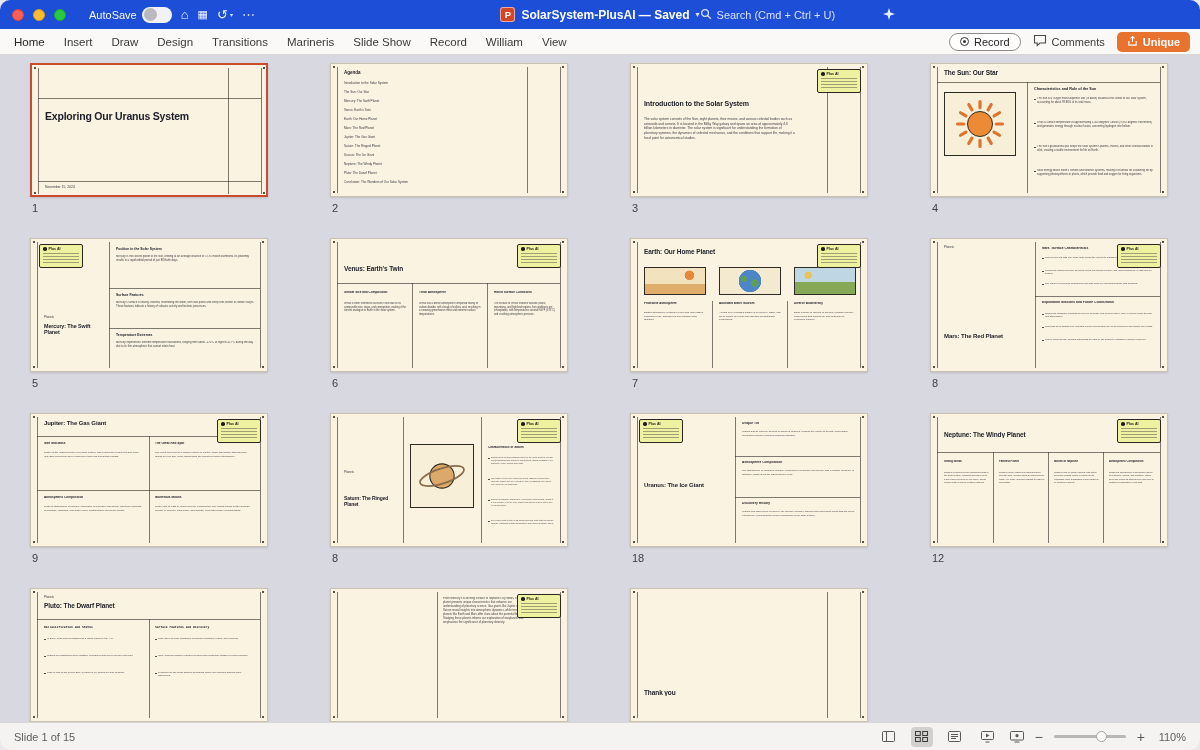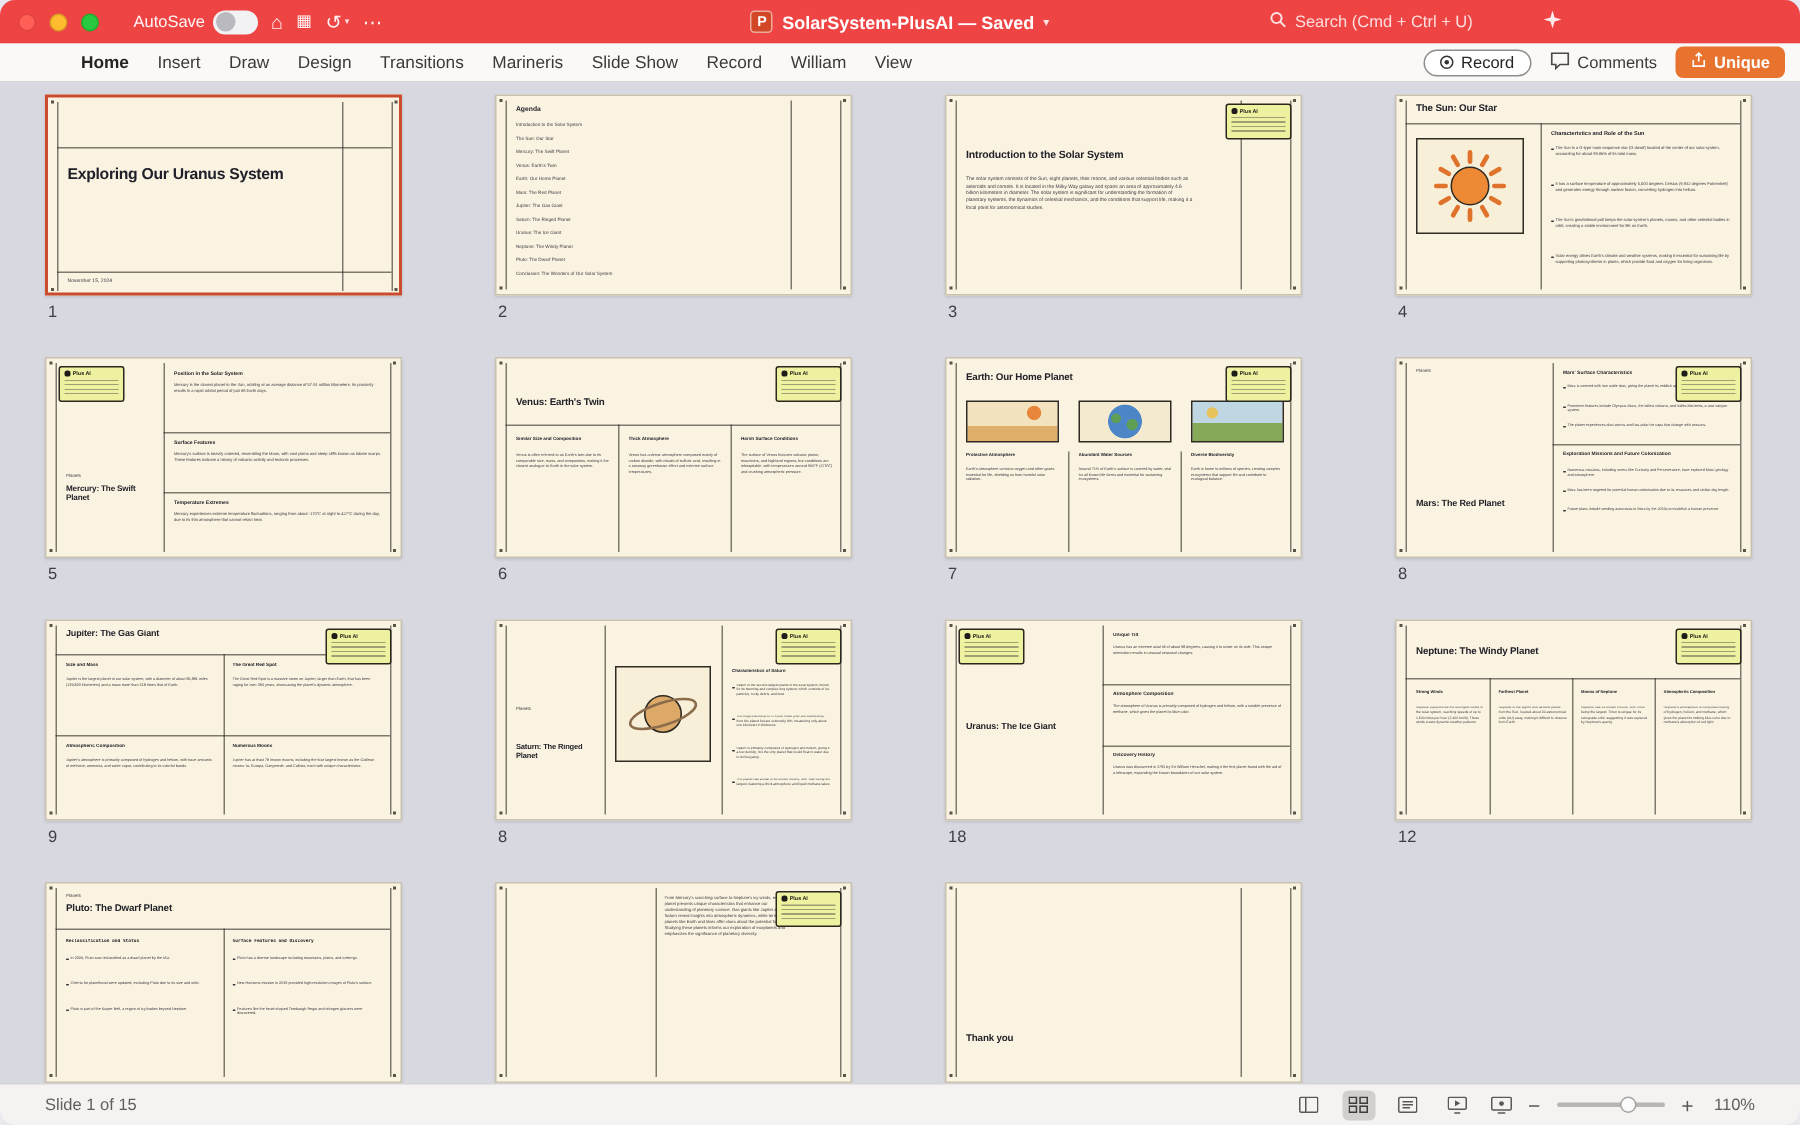--- a/index.html
+++ b/index.html
@@ -1,24 +1,24 @@
 <!DOCTYPE html>
 <html><head>
 <meta charset="utf-8">
 <style>
   * { margin:0; padding:0; box-sizing:border-box; }
   html,body { width:1200px; height:750px; background:#e8e8ee; }
   body { font-family:"Liberation Sans", sans-serif; }
   .window { width:1200px; height:750px; display:flex; flex-direction:column; border-radius:10px; overflow:hidden; background:#D8D8E1; }
 
   
-  .titlebar { height:29px; background:#ef4444; display:flex; align-items:center; padding:0 12px; flex:none; }
+  .titlebar { height:29px; background:#1d4ed8; display:flex; align-items:center; padding:0 12px; flex:none; }
   .tb-left { display:flex; align-items:center; gap:9px; flex:1; }
   .tb-center { display:flex; align-items:center; gap:6px; flex:none; }
-  .tb-right { display:flex; align-items:center; gap:16px; flex:1; justify-content:center; }
+  .tb-right { display:flex; align-items:center; gap:16px; flex:1; justify-content:flex-start; }
   .light { width:12px; height:12px; border-radius:50%; display:inline-block; }
   .light.red { background:#FF5F57; border:0.5px solid #E0443E; }
   .light.yellow { background:#FEBC2E; border:0.5px solid #D89E24; }
   .light.green { background:#28C840; border:0.5px solid #1DAD2B; }
   .autosave { display:flex; align-items:center; gap:5px; margin-left:14px; }
   .as-label { color:rgba(255,255,255,.95); font-size:11px; }
   .toggle { width:30px; height:16px; border-radius:8px; background:#f2f2f4; position:relative; display:inline-block; }
   .knob { width:13px; height:13px; border-radius:50%; background:#b9b9bf; position:absolute; left:2px; top:1.5px; }
   .tb-icon { color:rgba(255,255,255,.92); font-size:13px; line-height:1; cursor:default; display:inline-flex; align-items:center; }
   .mini-chevron { font-size:6px; margin-left:2px; color:rgba(255,255,255,.85); }
@@ -26,21 +26,21 @@
   .tb-title { color:#fff; font-size:12px; font-weight:600; }
   .tb-chevron { color:rgba(255,255,255,.85); font-size:8px; }
   .search { display:flex; align-items:center; gap:5px; }
   .search input { background:transparent; border:none; outline:none; color:rgba(255,255,255,.95); font-size:11px; width:150px; font-family:"Liberation Sans",sans-serif; }
   .search input::placeholder { color:rgba(255,255,255,.82); }
 
   
   .ribbon { height:26px; background:#FAF9F7; border-bottom:1px solid #D8D6D3; display:flex; align-items:center; padding:0 10px 0 14px; flex:none; }
   .rtabs { display:flex; gap:19px; flex:1; }
   .rtab { font-size:11.5px; color:#3b3a39; cursor:default; white-space:nowrap; }
-  .rtab.active { font-weight:700; color:#252423;margin-left:40px; }
+  .rtab.active { font-weight:400; color:#252423; }
   .ribbon-right { display:flex; align-items:center; gap:12px; }
   .record-pill { display:flex; align-items:center; gap:5px; border:1px solid #8f8d8b; border-radius:11px; background:#fff; padding:2px 10px; font-size:11px; color:#252423; }
   .recdot { width:9px; height:9px; border:1.3px solid #343433; border-radius:50%; display:flex; align-items:center; justify-content:center; }
   .recdot-in { width:3.5px; height:3.5px; background:#343433; border-radius:50%; }
   .comments { display:flex; align-items:center; gap:5px; font-size:11px; color:#3b3a39; }
   .share-btn { display:flex; align-items:center; gap:5px; background:#E8732E; border-radius:5px; padding:3px 10px; font-size:11px; font-weight:600; color:#fff; }
 
   
   .canvas { flex:1; background:#D8D8E1; overflow:hidden; padding:8px 0 0 30px; }
   .grid { display:grid; grid-template-columns:repeat(4, 238px); column-gap:62px; }
@@ -68,21 +68,21 @@
   .h.mono { font-family:"DejaVu Sans Mono", monospace; }
   .p { position:absolute; color:#3c3b43; line-height:1.42; overflow:hidden; }
   .bi { position:absolute; display:flex; gap:1.5px; overflow:hidden; color:#3c3b43; line-height:1.35; }
   .bm { width:1.5px; height:1.5px; border-radius:50%; background:#33333b; margin-top:1.5px; flex:none; }
   .frame { position:absolute; border:1px solid #2e2b24; background:#F8EFD8; display:flex; align-items:center; justify-content:center; overflow:hidden; }
   .img1 { background: radial-gradient(circle at 74% 28%, #E8873B 0 4.5px, transparent 5px), linear-gradient(to bottom, #F2E2BD 0 62%, #DFAE6B 62% 100%); }
   .img2 { background: radial-gradient(circle at 40% 42%, #5E9E55 0 3px, transparent 3.5px), radial-gradient(circle at 58% 58%, #5E9E55 0 3.5px, transparent 4px), radial-gradient(circle at 50% 50%, #4D86C6 0 11px, transparent 11.5px), #F4EAD0; }
   .img3 { background: radial-gradient(circle at 22% 28%, #E8C35B 0 3.5px, transparent 4px), linear-gradient(to bottom, #BFD7E3 0 55%, #86A957 55% 100%); }
 
   
-  .statusbar { height:28px; background:#F4F3F1; border-top:1px solid #D8D6D4; display:flex; align-items:center; padding:0 30px; flex:none; font-size:11px; color:#605e5c; }
+  .statusbar { height:28px; background:#F4F3F1; border-top:1px solid #D8D6D4; display:flex; align-items:center; padding:0 14px; flex:none; font-size:11px; color:#605e5c; }
   .sb-left { flex:1; }
   .sb-right { display:flex; align-items:center; gap:11px; }
   .vbtn { display:flex; align-items:center; justify-content:center; width:22px; height:20px; border-radius:4px; }
   .vbtn.active { background:#D2D0CE; }
   .vbtn svg, .sb-icon svg { display:block; }
   .zoomtxt { font-size:14px; color:#5b5957; line-height:1; }
   .ztrack { width:72px; height:3px; background:#b9b7b5; border-radius:2px; position:relative; }
   .zknob { width:11px; height:11px; border-radius:50%; background:#fbfbfb; border:1px solid #a6a4a2; position:absolute; top:-4.5px; left:58%; }
   .zlabel { width:30px; text-align:right; }
 </style>

